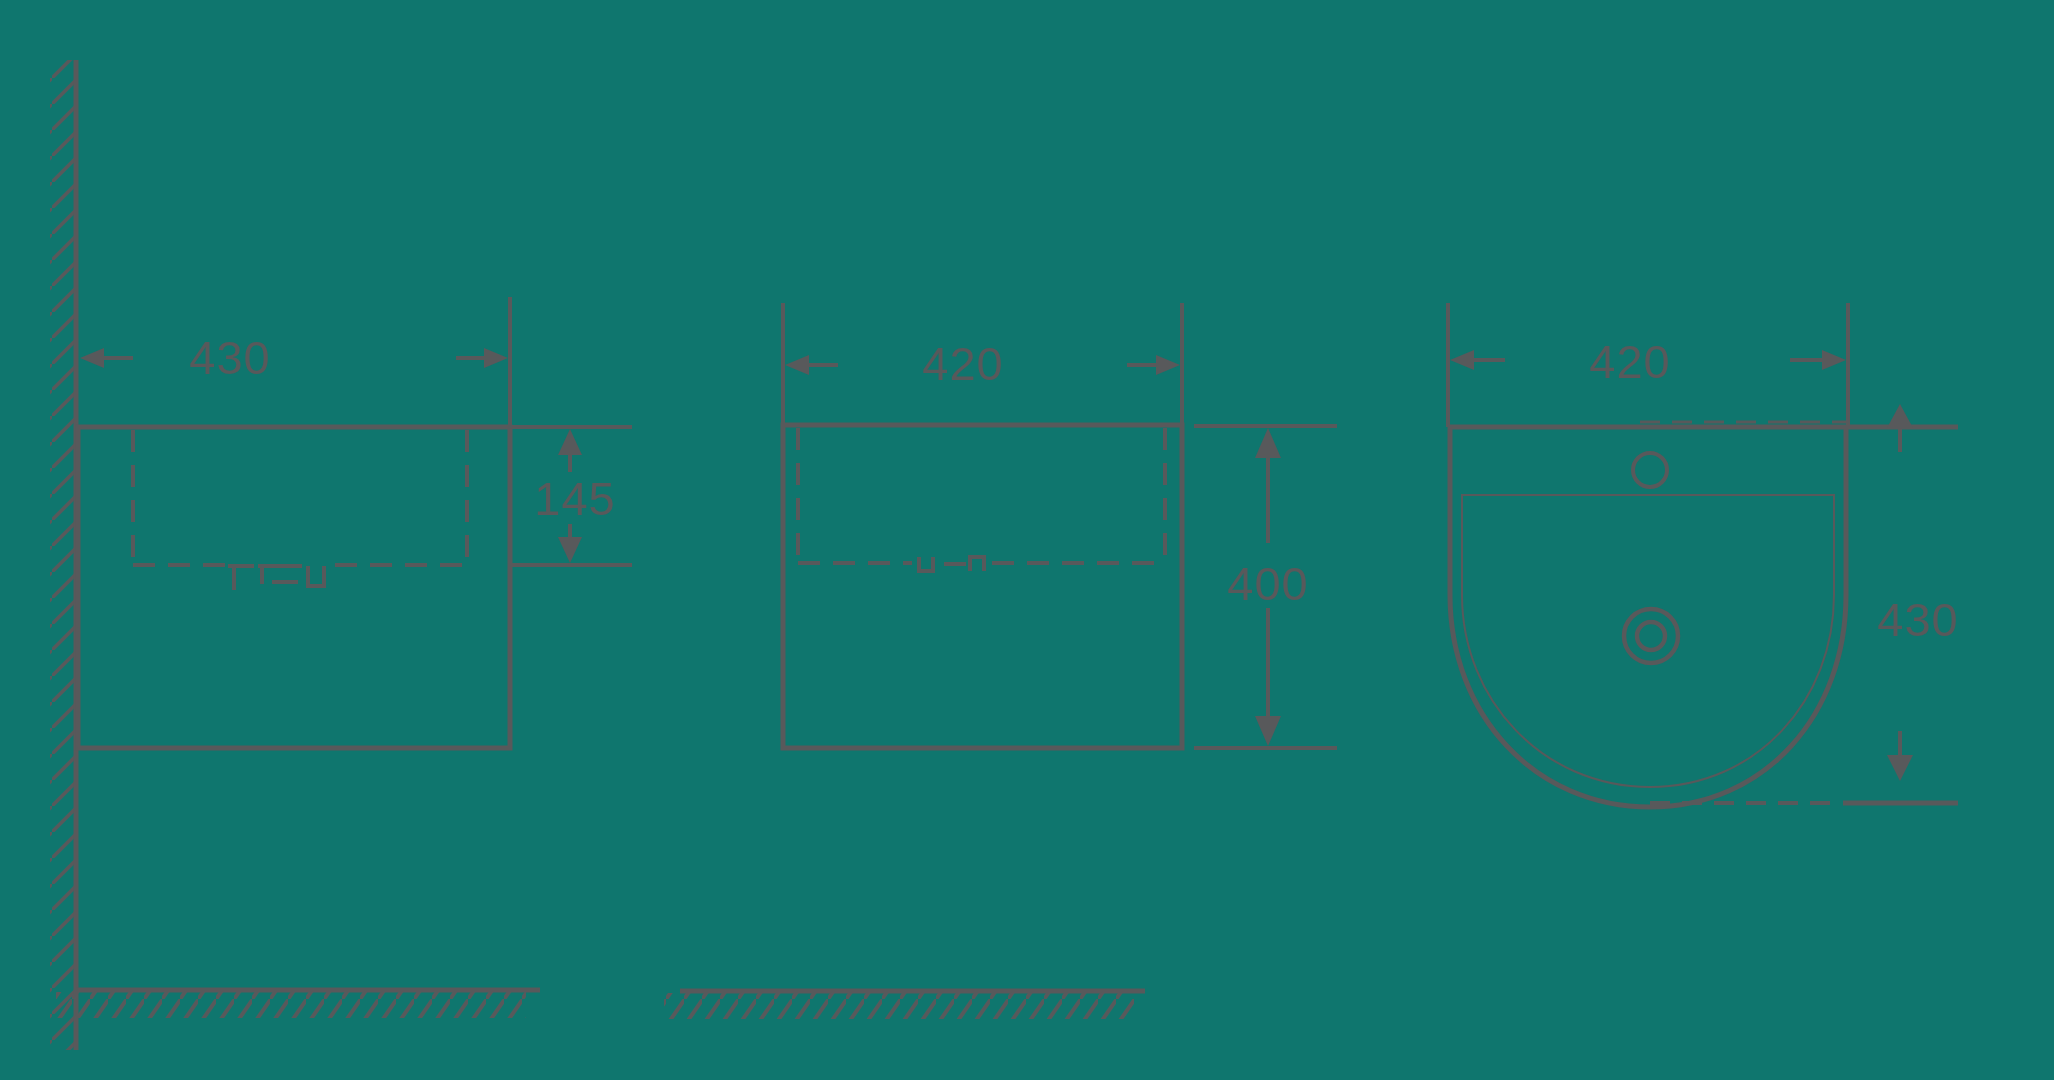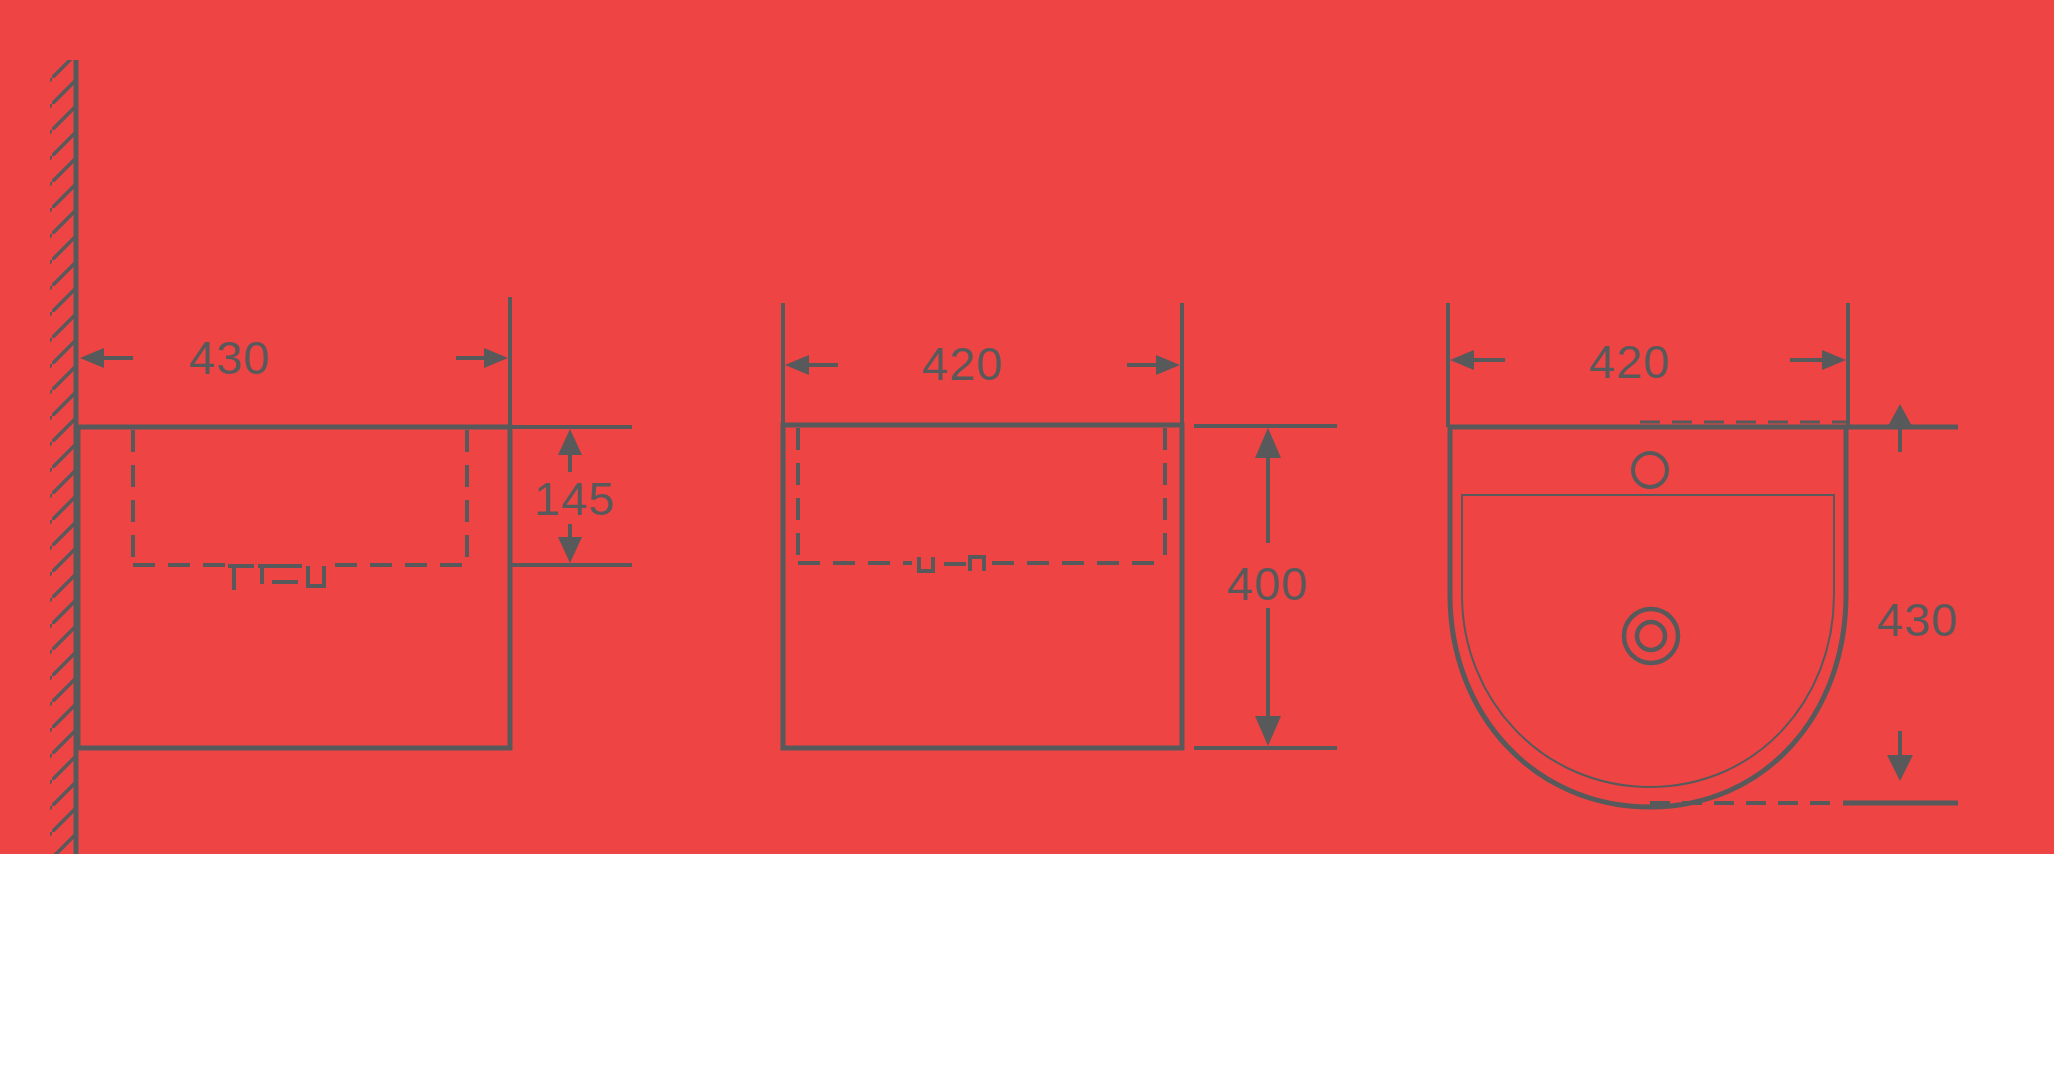--- a/index.html
+++ b/index.html
@@ -1,16 +1,16 @@
 <!DOCTYPE html>
 <html><head>
 <meta charset="utf-8">
 <style>
   html,body{margin:0;padding:0;background:#ffffff;}
-  .canvas{width:2054px;height:854px;background:#ef4444;position:relative;overflow:hidden;}
+  .canvas{width:2054px;height:1080px;background:#0f766e;position:relative;overflow:hidden;}
   svg{display:block;}
   svg text{
     font-family:"Liberation Sans","DejaVu Sans",sans-serif;
     font-size:47px;
     fill:#58595b;
     letter-spacing:1px;
   }
   .ln{fill:none;stroke-linecap:butt;}
   .fl{fill:#58595b;stroke:none;}
   .dash{stroke-dasharray:22 13;}

